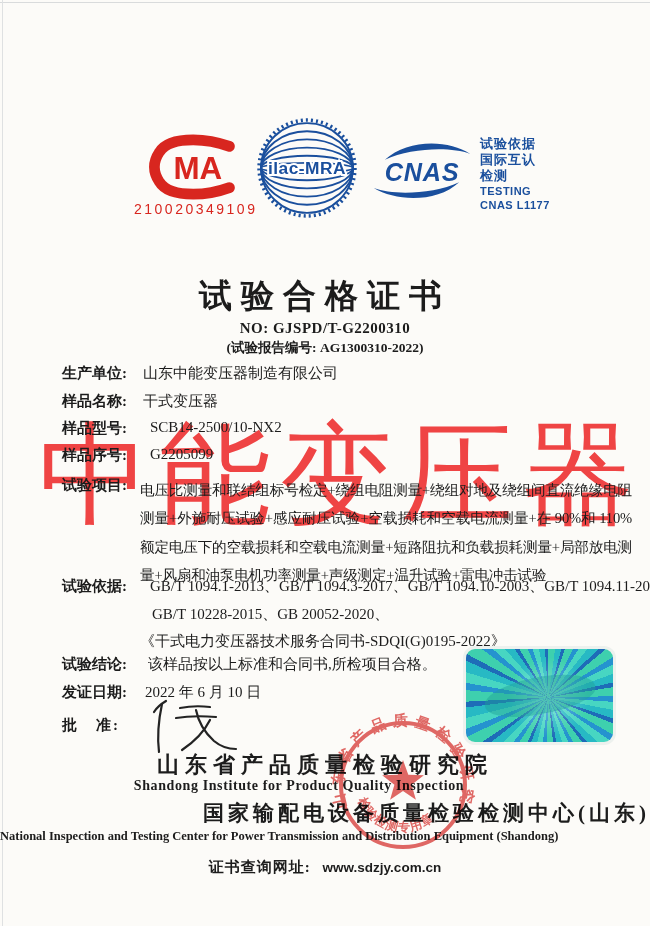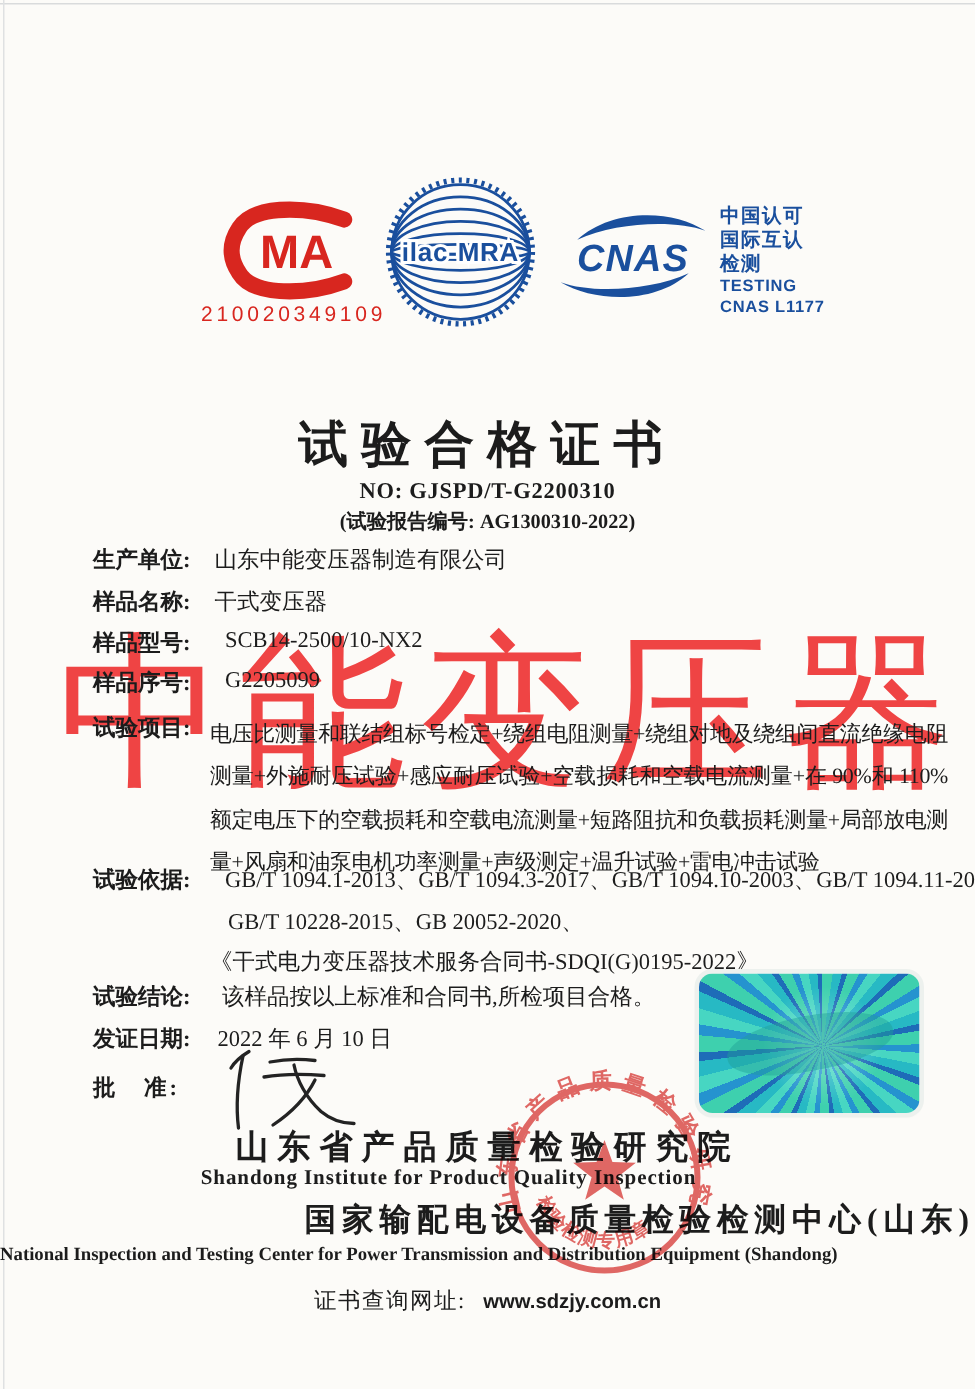--- a/index.html
+++ b/index.html
@@ -69,21 +69,21 @@
   
   .inst-cn{left:0;top:750px;width:650px;text-align:center;z-index:3;
     font-size:22px;font-weight:bold;letter-spacing:6px}
   .inst-en{left:0;top:778px;width:598px;text-align:center;z-index:3;
     font-size:14px;font-weight:bold;letter-spacing:.6px}
   .center-cn{left:0;top:799px;width:650px;text-align:right;z-index:3;
     font-size:21px;font-weight:bold;letter-spacing:4px}
   .center-en{left:0;top:829px;width:650px;text-align:left;z-index:3;
     font-size:12.5px;font-weight:bold}
   .query{left:0;top:858px;width:650px;text-align:center;z-index:3;font-size:15px}
-  .query .q-lbl{font-weight:normal;letter-spacing:1px}
+  .query .q-lbl{font-weight:bold;letter-spacing:1px}
   .query .q-url{font-family:"Liberation Sans",sans-serif;font-weight:bold;font-size:13.5px;margin-left:8px}
   svg text{font-family:"Liberation Sans","DejaVu Sans",sans-serif}
 </style>
 </head>
 <body>
 
 <div class="abs edge-t"></div>
 <div class="abs edge-l"></div>
 
 <div class="abs watermark">中能变压器</div>
@@ -113,21 +113,21 @@
 
 <div class="abs cnas-box">
   <svg width="104" height="72" viewBox="0 0 140 90">
     <path d="M20 30 C50 2 105 2 135 22 C108 12 55 14 20 30 Z" fill="#1a4f9d"></path>
     <path d="M120 60 C90 88 35 86 5 68 C32 78 85 76 120 60 Z" fill="#1a4f9d"></path>
     <text x="70" y="58" text-anchor="middle" font-size="34" font-weight="bold" font-style="italic" fill="#1a4f9d" letter-spacing="1">CNAS</text>
   </svg>
 </div>
 
 <div class="abs accred">
-  <div class="cn">中国认可</div>
+  <div class="cn">试验依据</div>
   <div class="cn">国际互认</div>
   <div class="cn">检测</div>
   <div class="en">TESTING</div>
   <div class="en">CNAS L1177</div>
 </div>
 
 <div class="abs title">试验合格证书</div>
 <div class="abs certno">NO: GJSPD/T-G2200310</div>
 <div class="abs reportno">(试验报告编号: AG1300310-2022)</div>
 

